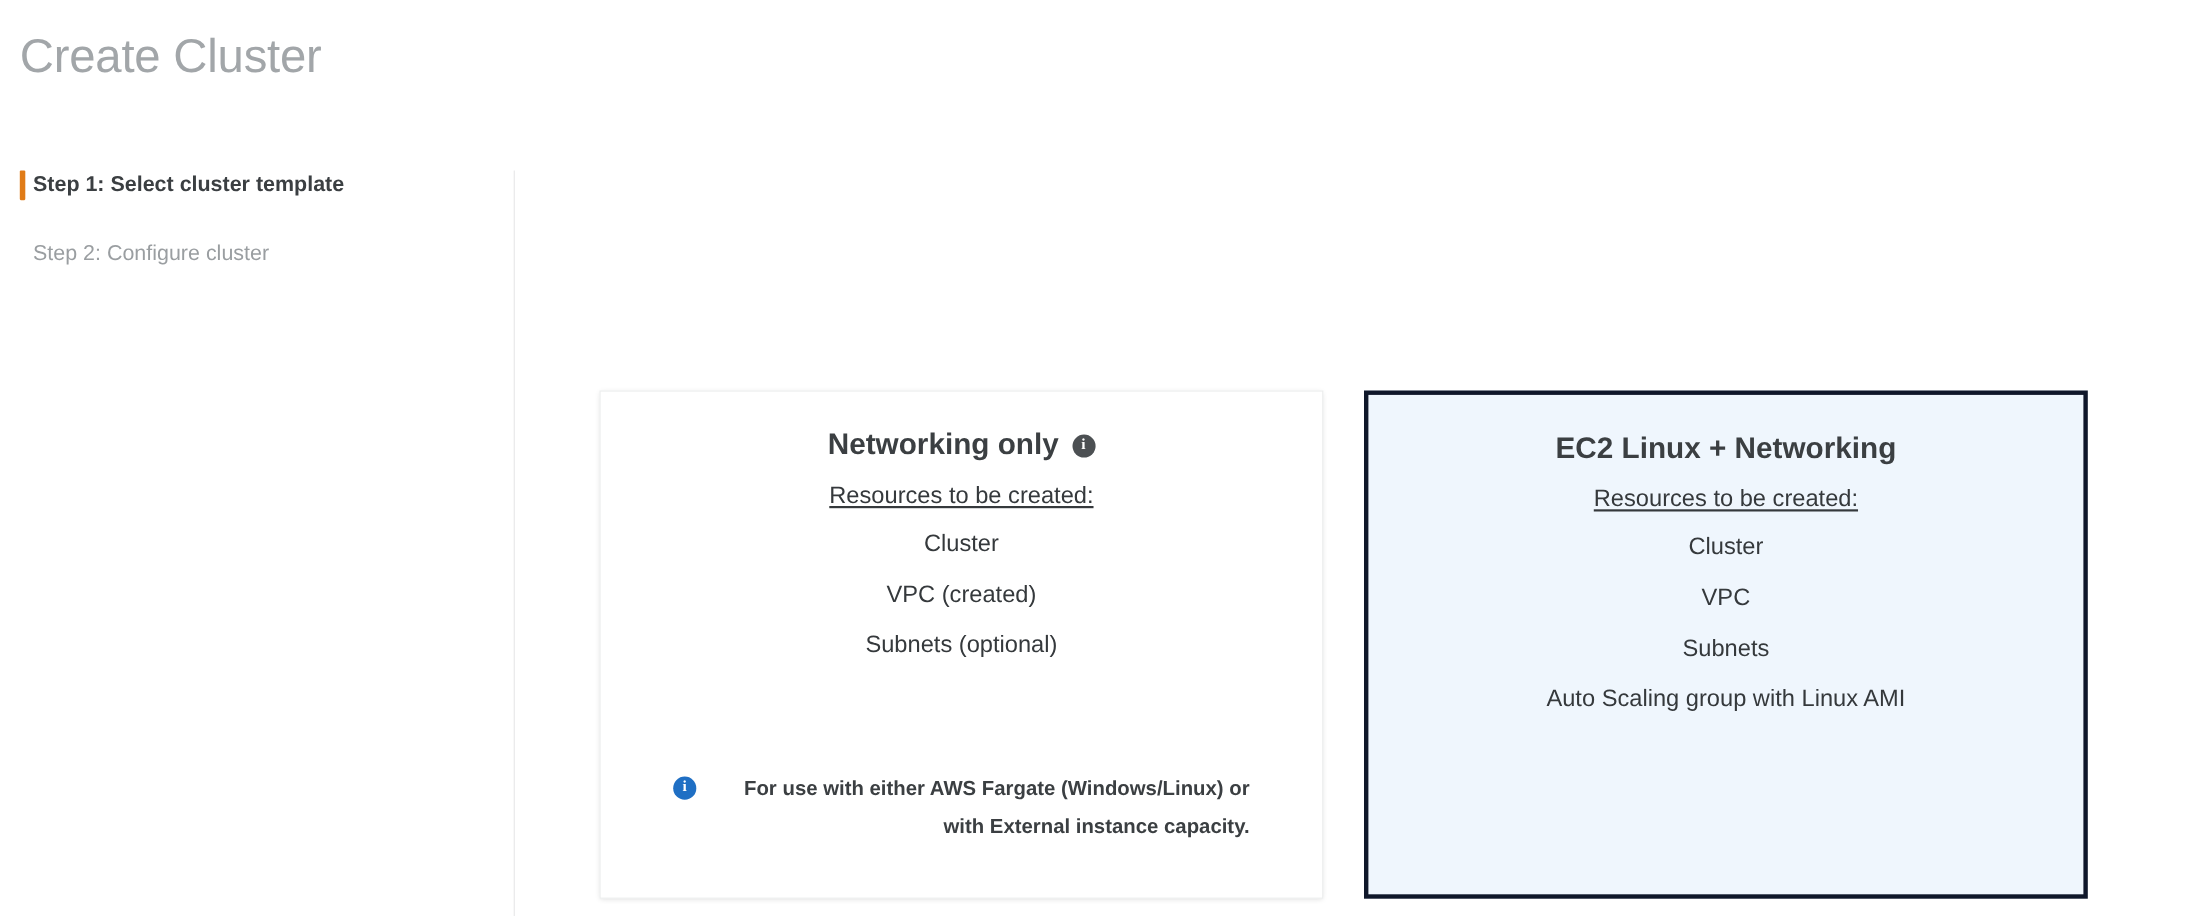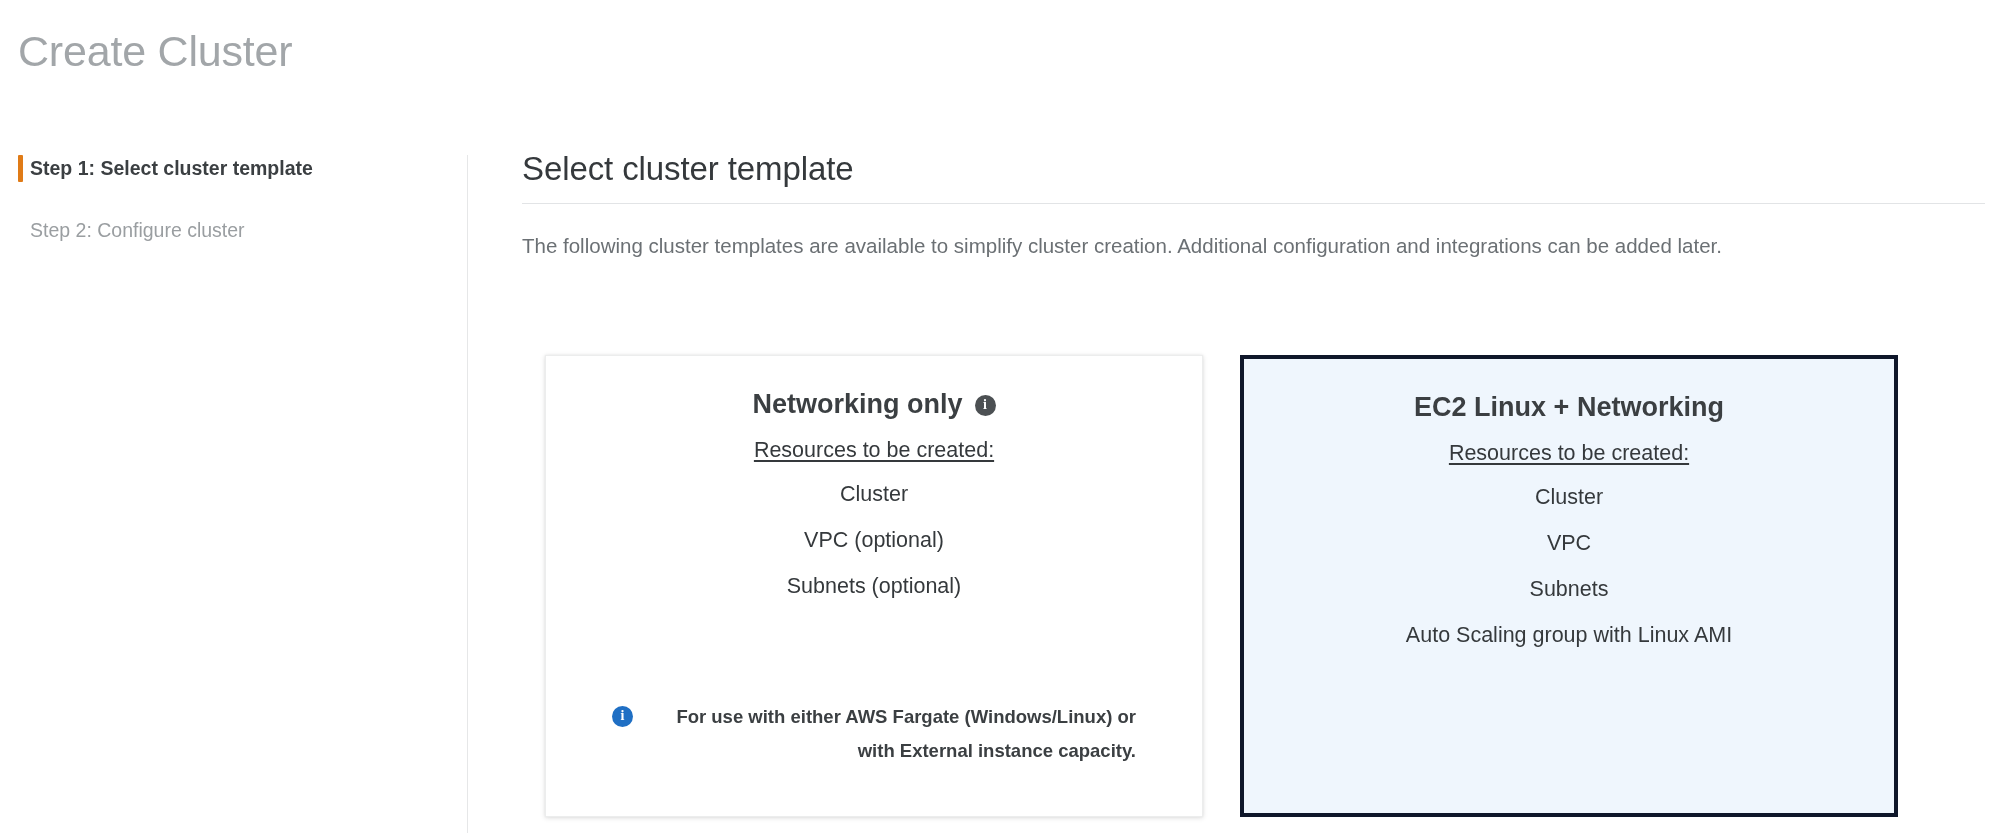--- a/index.html
+++ b/index.html
@@ -214,39 +214,34 @@
       <span class="step-accent"></span>
       <span>Step 1: Select cluster template</span>
     </div>
     <div class="step-item inactive">
       <span>Step 2: Configure cluster</span>
     </div>
   </div>
 
   <div class="nav-divider"></div>
 
-  <div class="main">
-    <div class="section-title">Select cluster template</div>
-    <div class="section-rule"></div>
-    <div class="section-desc">The following cluster templates are available to simplify cluster creation. Additional configuration and integrations can be added later.</div>
-  </div>
 
   <div class="cards">
 
     <div class="card unselected">
       <div class="card-title">
         <span class="title-text">Networking only</span>
         <span class="info-dot">
             <i>i</i>
           </span>
       </div>
       <div class="resources-label">Resources to be created:</div>
       <div class="resource-list">
         <div class="resource-item">Cluster</div>
-        <div class="resource-item">VPC (optional)</div>
+        <div class="resource-item">VPC (created)</div>
         <div class="resource-item">Subnets (optional)</div>
       </div>
       <div class="card-note">
         <span class="info-dot blue">
             <i>i</i>
           </span>
         <span class="note-text">For use with either AWS Fargate (Windows/Linux) or with External instance capacity.</span>
       </div>
     </div>
 

